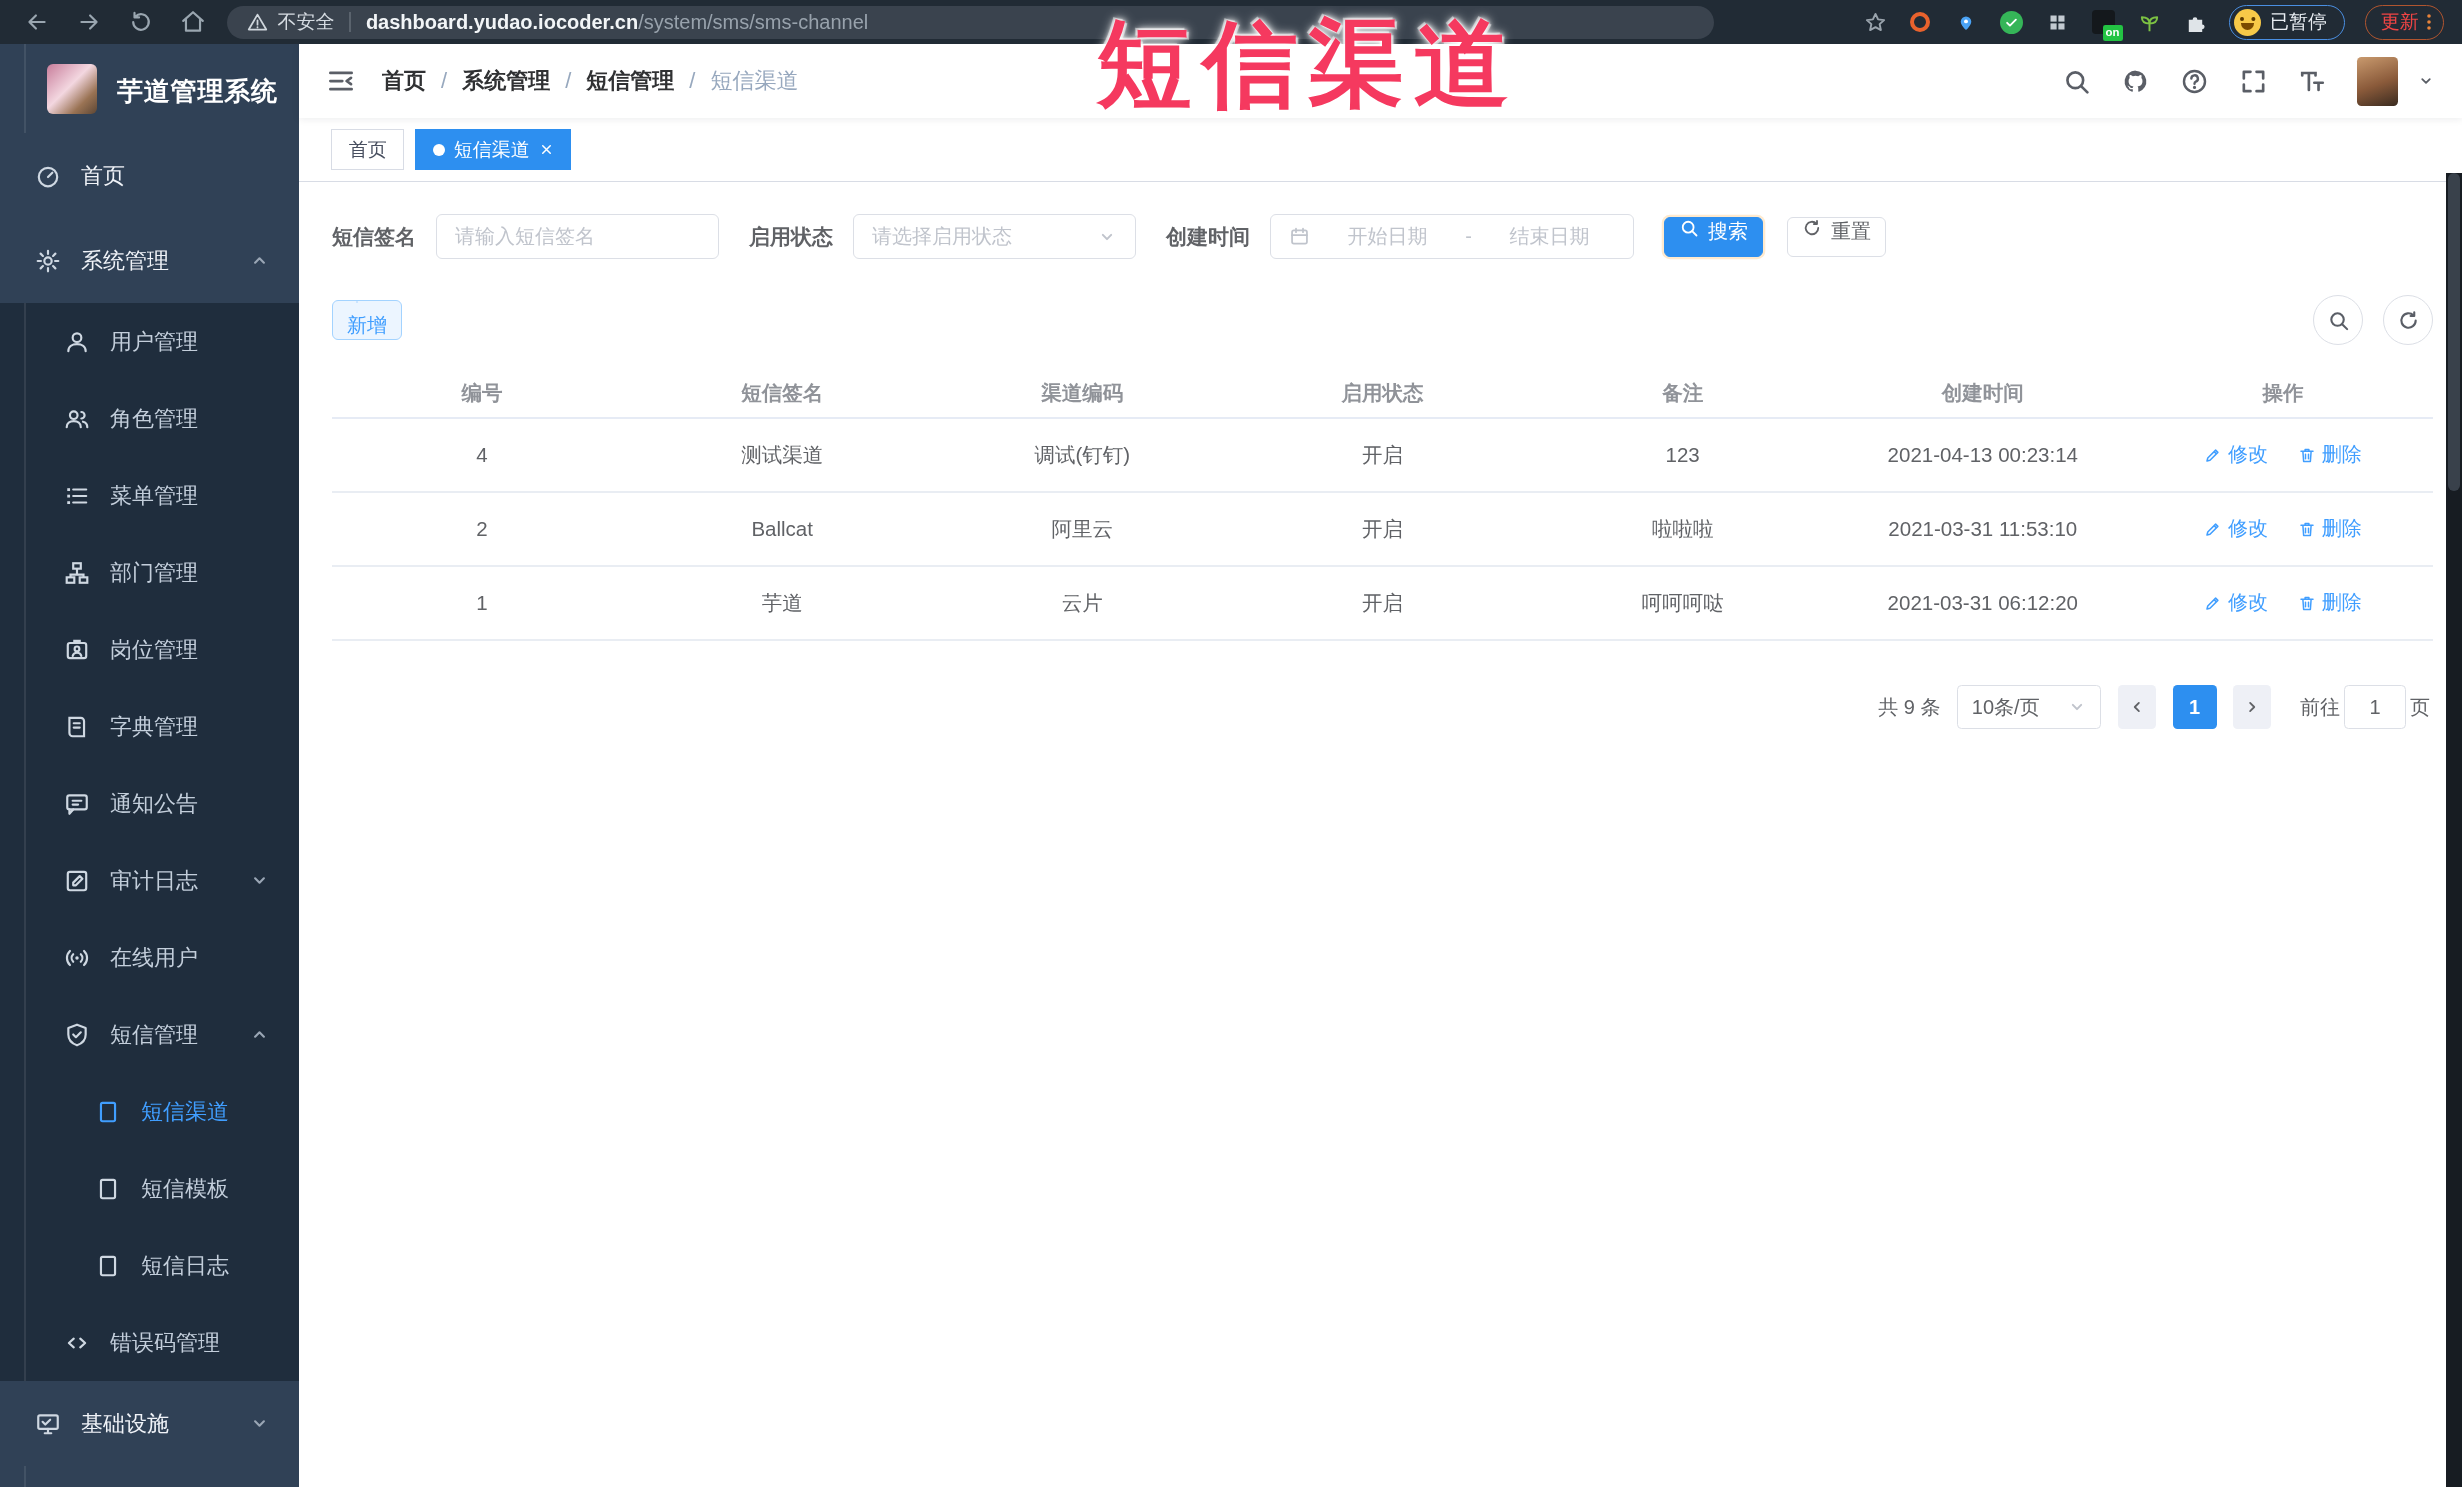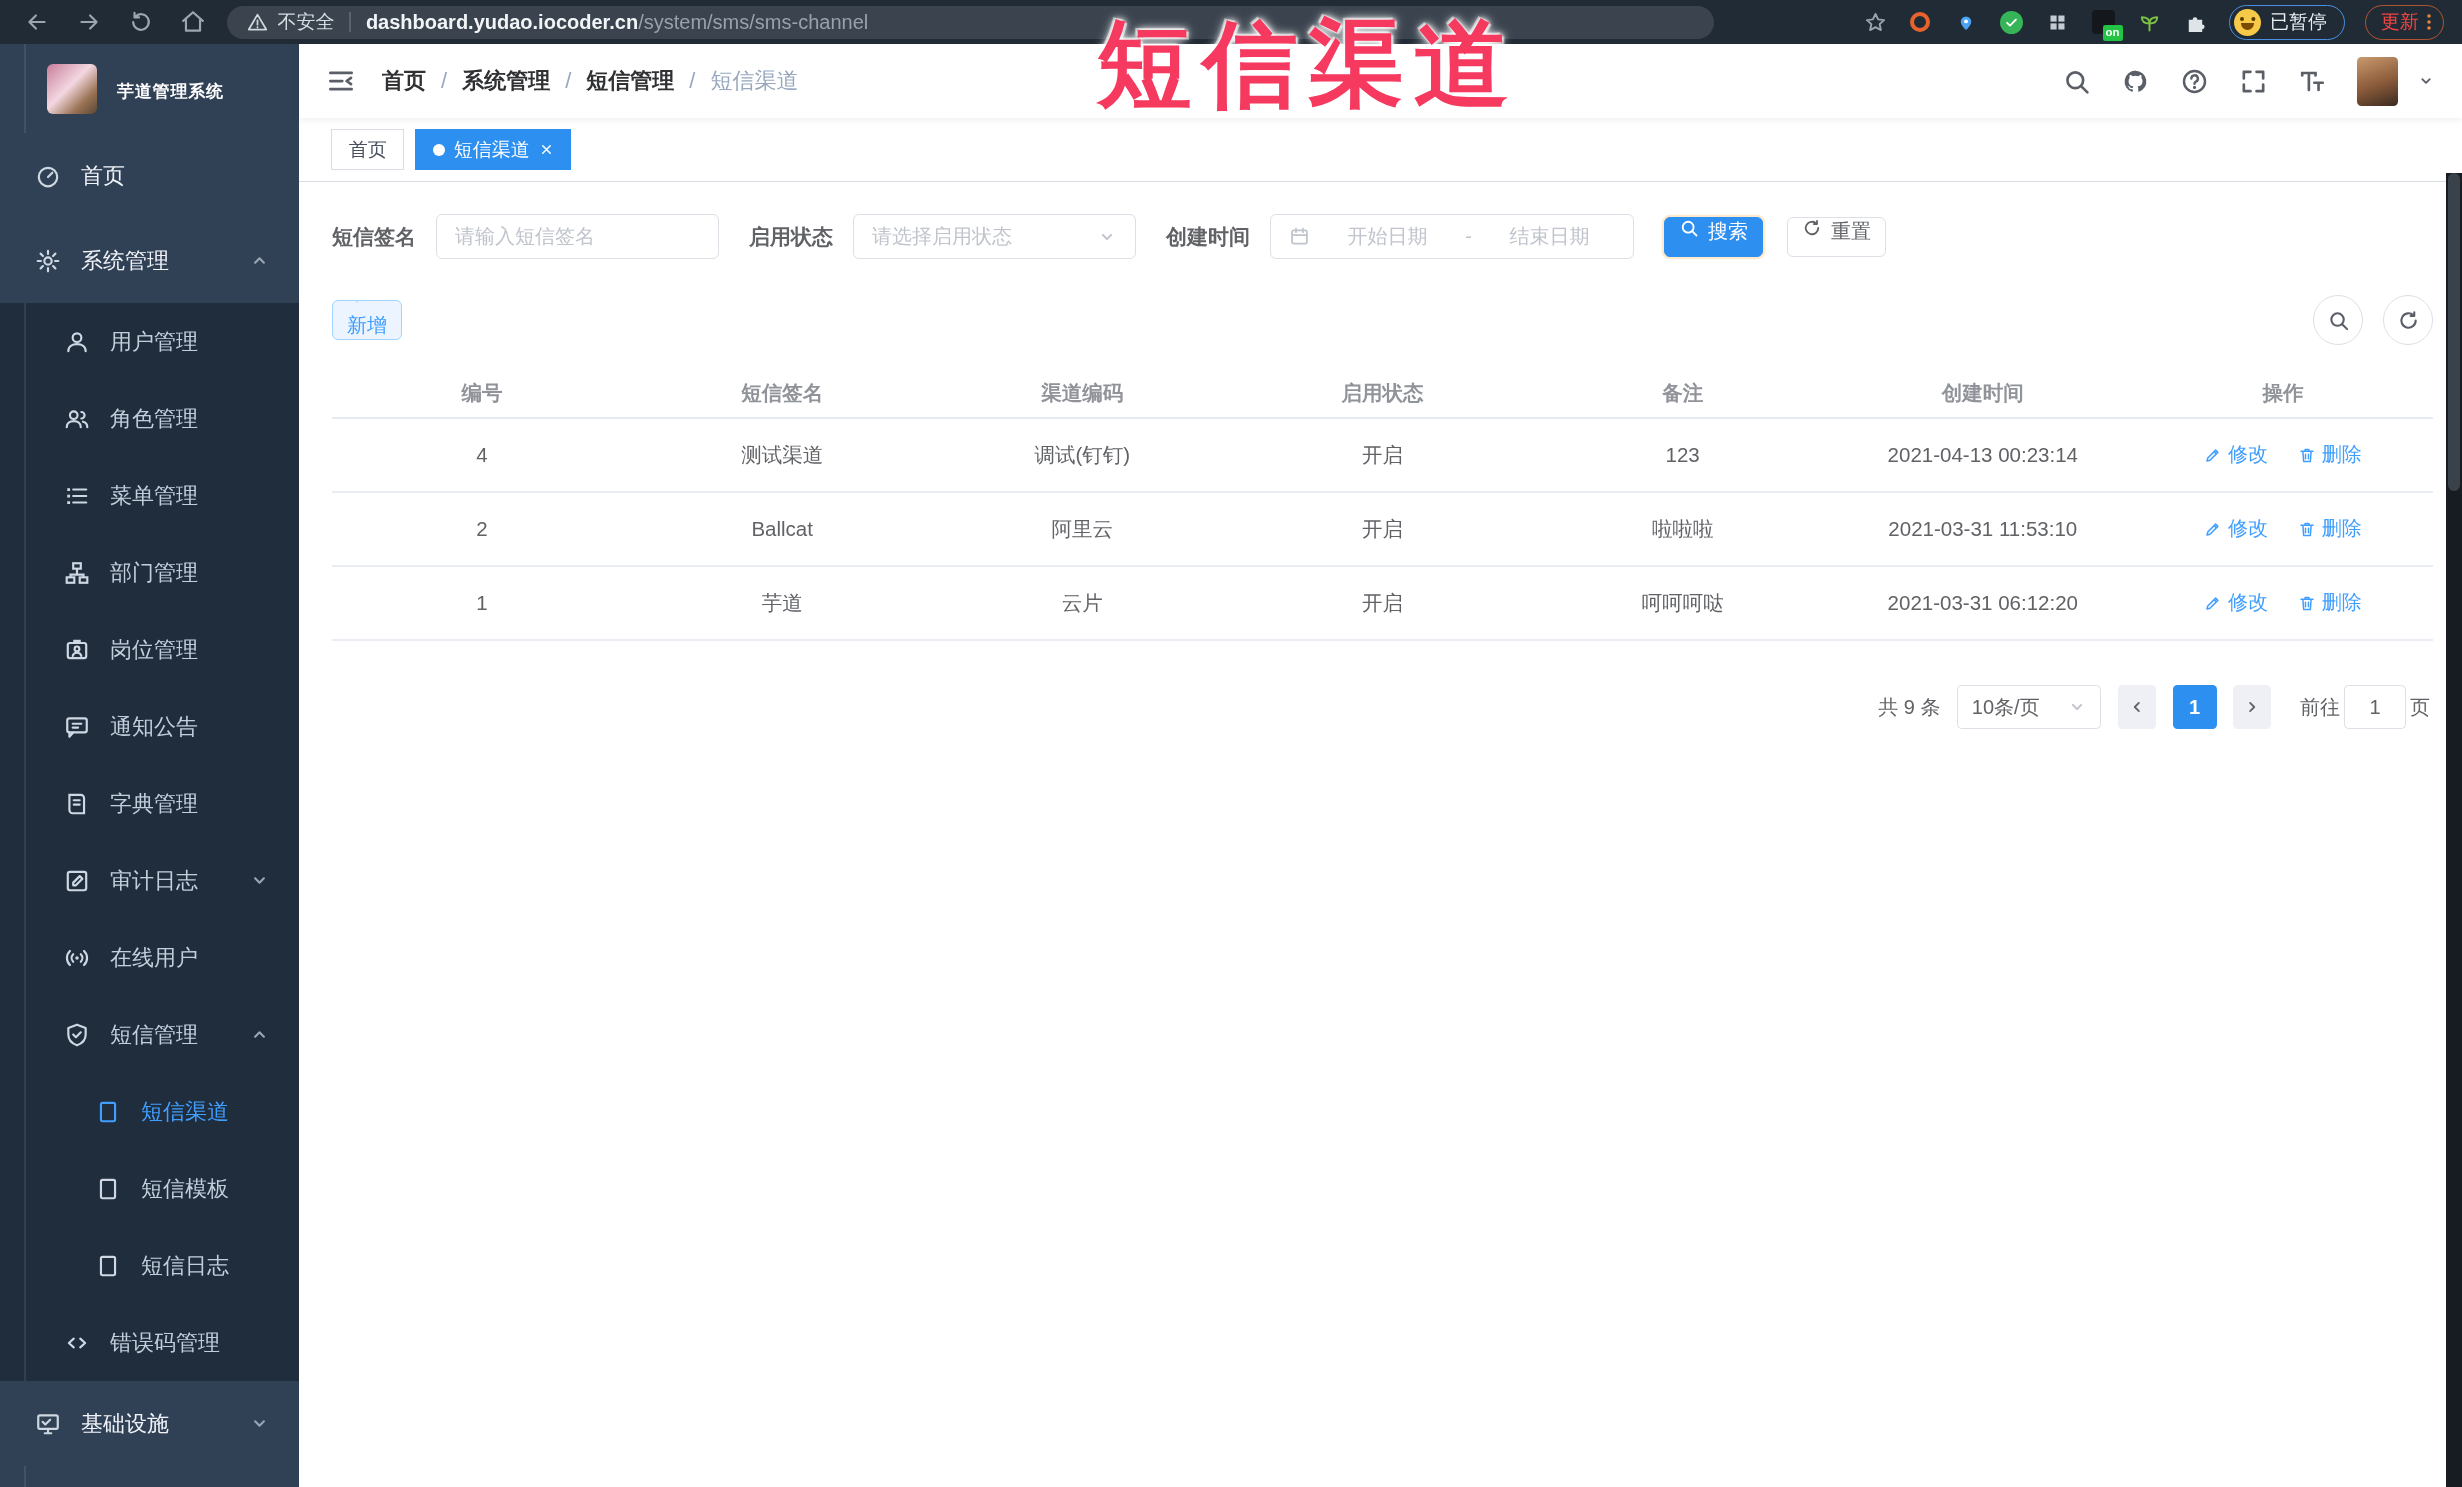--- a/index.html
+++ b/index.html
@@ -38,21 +38,21 @@
   .vdots { width:6px; height:24px; color:#e8833a; }
 
   
   .app { display:flex; height:1444px; position:relative; }
 
   
   .sidebar { width:299px; flex:0 0 299px; background:#304156; position:relative; overflow:hidden; }
   .side-line { position:absolute; left:24px; top:0; bottom:0; width:2.3px; background:rgba(255,255,255,.09); }
   .logo-row { height:89px; display:flex; align-items:center; padding-left:47px; gap:20px; }
   .logo-img { width:50px; height:50px; border-radius:6px; background:linear-gradient(135deg,#c87d9b 0%,#f3d7e0 45%,#9a7354 75%,#5c4634 100%); flex:0 0 50px; }
-  .logo-title { font-size:17px; font-weight:700; color:#fff; letter-spacing:0.8px;margin-top:6px; }
+  .logo-title { font-size:26px; font-weight:700; color:#fff; letter-spacing:0.8px;margin-top:6px; }
   .menu { font-size:22px; }
   .mi { display:flex; align-items:center; position:relative; cursor:pointer; }
   .mi .mic { width:26px; height:26px; margin-right:20px; color:#cfd8e2; flex:0 0 26px; }
   .lv1 { height:85px; padding-left:35px; color:#f0f3f8; background:#304156; }
   .sub { background:#1f2d3d; }
   .lv2 { height:77px; padding-left:64px; color:#c3cedb; }
   .lv3 { height:77px; padding-left:95px; color:#c3cedb; }
   .mi.active { color:#409eff; }
   .mi.active .mic { color:#409eff; }
   .mcaret { position:absolute; right:29px; width:21px; height:21px; color:#9aa6b5; }
@@ -416,29 +416,29 @@
           <span>部门管理</span>
         </div>
         <div class="mi lv2">
           <svg class="mic" viewBox="0 0 34 34" width="26" height="26">
               <use href="#i-idcard"></use>
             </svg>
           <span>岗位管理</span>
         </div>
         <div class="mi lv2">
           <svg class="mic" viewBox="0 0 34 34" width="26" height="26">
+              <use href="#i-book"></use>
+            </svg>
+          <span>字典管理</span>
+        </div>
+        <div class="mi lv2">
+          <svg class="mic" viewBox="0 0 34 34" width="26" height="26">
               <use href="#i-chat"></use>
             </svg>
           <span>通知公告</span>
-        </div>
-        <div class="mi lv2">
-          <svg class="mic" viewBox="0 0 34 34" width="26" height="26">
-              <use href="#i-book"></use>
-            </svg>
-          <span>字典管理</span>
         </div>
         <div class="mi lv2">
           <svg class="mic" viewBox="0 0 34 34" width="26" height="26">
               <use href="#i-editdoc"></use>
             </svg>
           <span>审计日志</span>
           <svg class="mcaret" viewBox="0 0 28 28" width="21" height="21">
               <use href="#i-caret-down"></use>
             </svg>
         </div>

